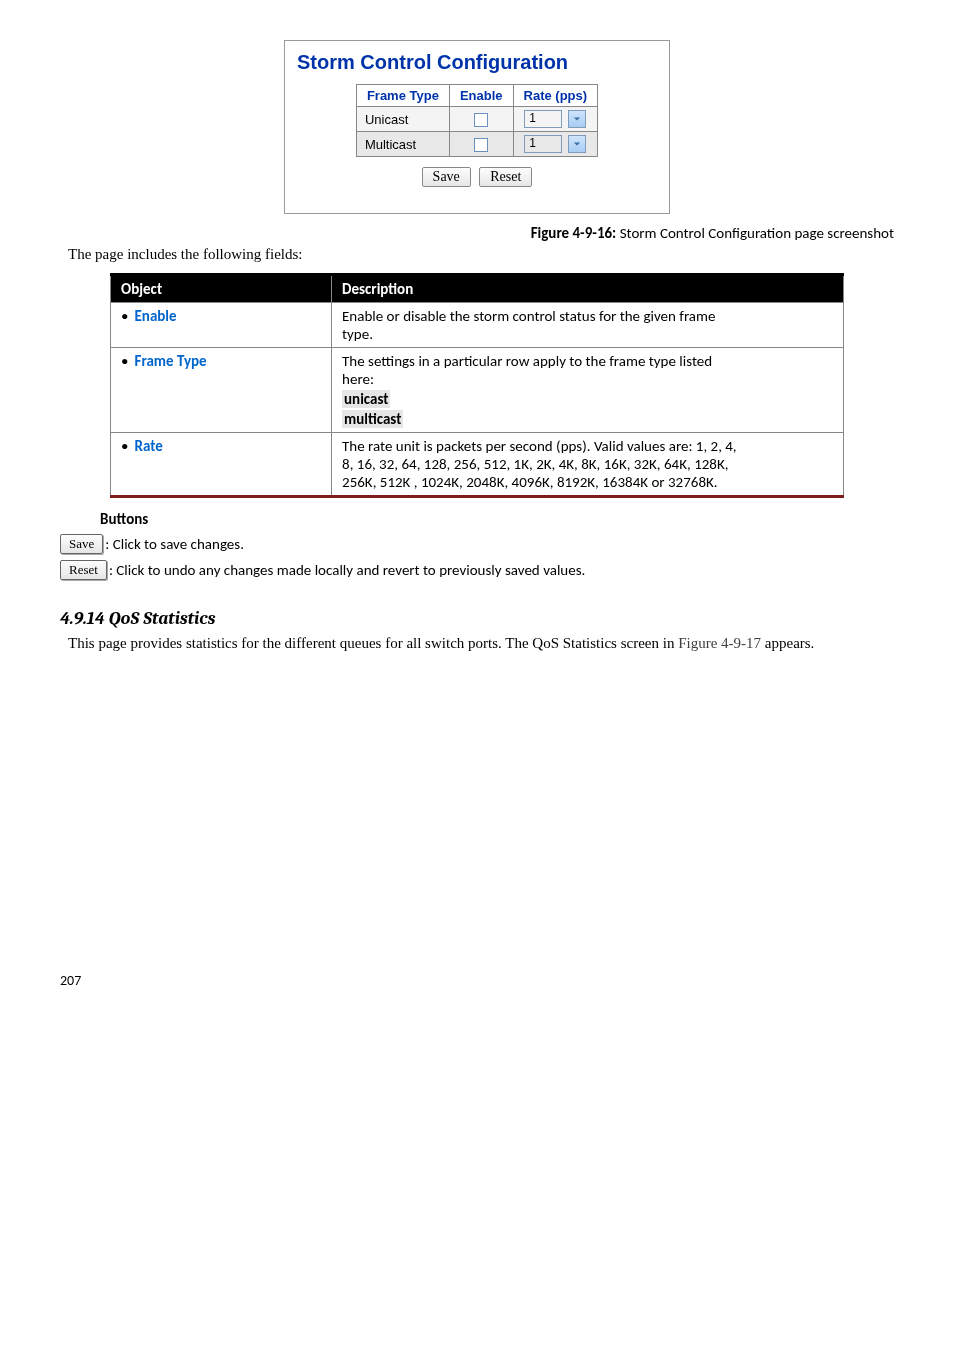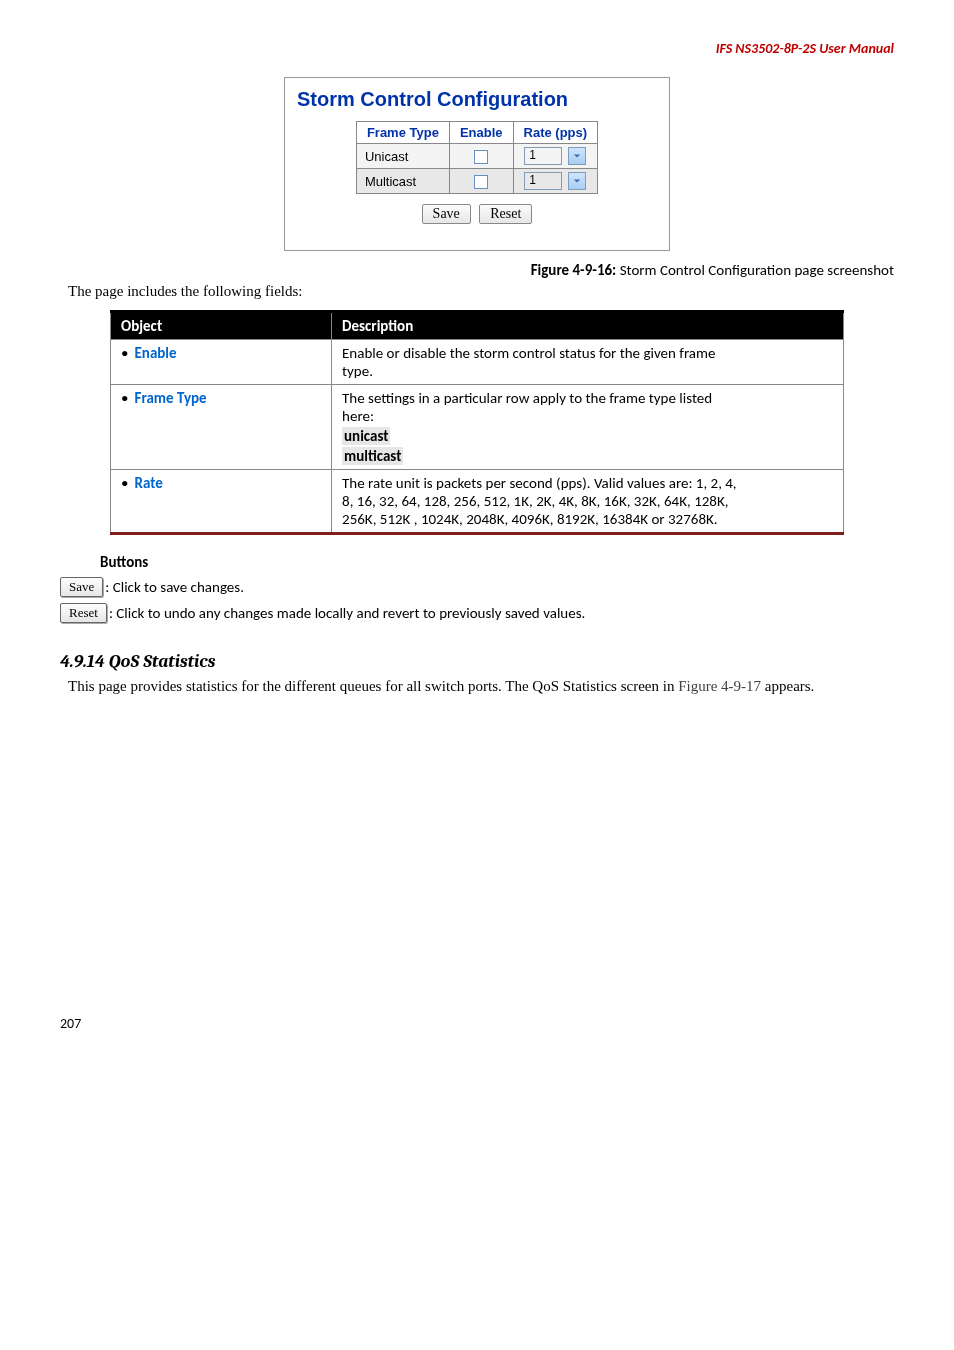--- a/index.html
+++ b/index.html
@@ -110,21 +110,21 @@
   }
   .caption .b { font-weight: bold; }
   .body-text {
     font-family: Liberation Serif, serif;
     font-size: 15px;
     margin: 4px 0 10px 8px;
   }
   .desc-table {
     border-collapse: collapse;
     width: 88%;
-    margin: 0 auto 18px auto;
+    margin: 0 auto 12px auto;
     font-family: Calibri, sans-serif;
     font-size: 15px;
   }
   .desc-table th {
     background: #000;
     color: #fff;
     text-align: left;
     padding: 4px 10px;
     border: 1px solid #888;
     font-weight: bold;
@@ -190,21 +190,20 @@
     font-family: Calibri, sans-serif;
     font-size: 14px;
     margin-top: 320px;
   }
 </style>
 </head>
 <body>
 
 <div class="page">
 
-  <div class="header-right">IFS NS3502-8P-2S  User  Manual</div>
 
   <div class="figure-box">
     <div class="figure-title">Storm Control Configuration</div>
     <table class="cfg-table">
       <tbody>
           <tr>
         <th>Frame Type</th>
         <th>Enable</th>
         <th>Rate (pps)</th>
       </tr>

